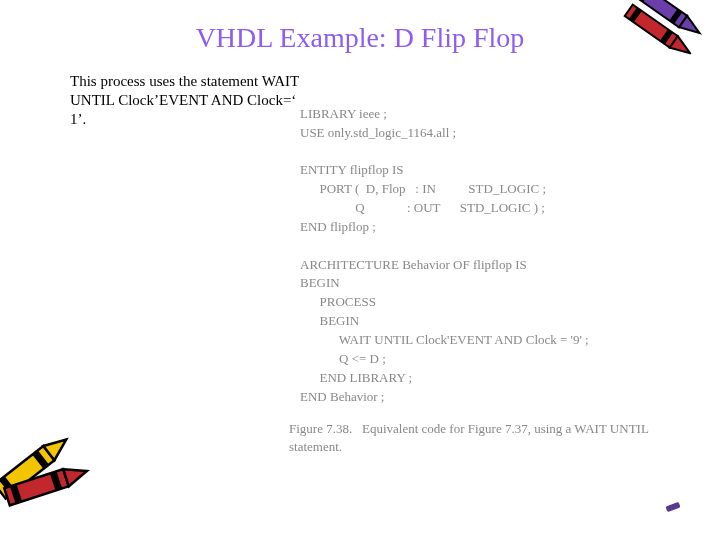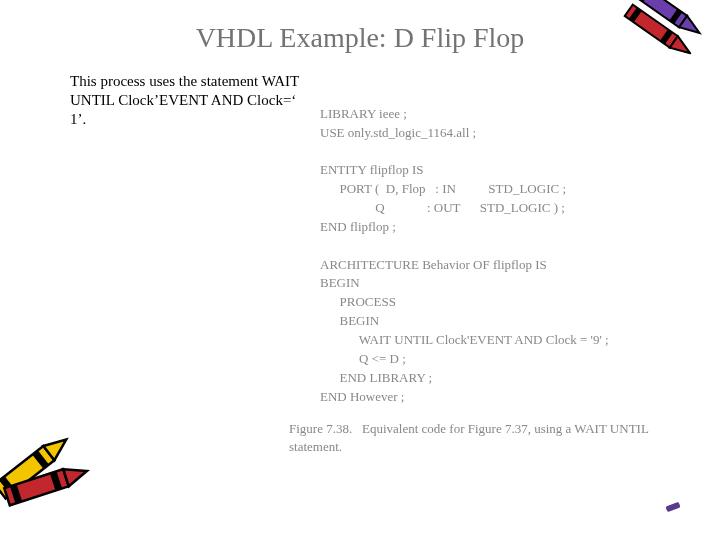--- a/index.html
+++ b/index.html
@@ -7,29 +7,28 @@
     width: 720px;
     height: 540px;
     background: #ffffff;
     font-family: "Times New Roman", Times, serif;
     position: relative;
     overflow: hidden;
   }
   .title {
     text-align: center;
     font-size: 28px;
-    color: #737373;
+    color: #8b5cf6;
     margin-top: 22px;
     margin-bottom: 18px;
     font-weight: normal;
   }
   .content {
     display: flex;
     padding: 0 40px 0 70px;
-    gap: 20px;
   }
   .left {
     width: 230px;
     font-size: 15px;
     line-height: 1.25;
     color: #000;
   }
   .left p { margin-bottom: 2px; }
   .right {
     flex: 1;
@@ -92,21 +91,21 @@
 <span>                 Q             : OUT      STD_LOGIC ) ;</span>
 <span>END flipflop ;</span>
 <span></span>
 <span>ARCHITECTURE Behavior OF flipflop IS</span>
 <span>BEGIN</span>
 <span>      PROCESS</span>
 <span>      BEGIN</span>
 <span>            WAIT UNTIL Clock'EVENT AND Clock = '9' ;</span>
 <span>            Q &lt;= D ;</span>
 <span>      END LIBRARY ;</span>
-<span>END However ;</span>
+<span>END Behavior ;</span>
     </div>
   </div>
 </div>
 
 <div class="caption">
   <span>Figure 7.38.</span>&nbsp;&nbsp;&nbsp;<span>Equivalent code for Figure 7.37, using a WAIT UNTIL statement.</span>
 </div>
 
 <div class="crayon-tr">
   <svg width="90" height="60" viewBox="0 0 90 60">

